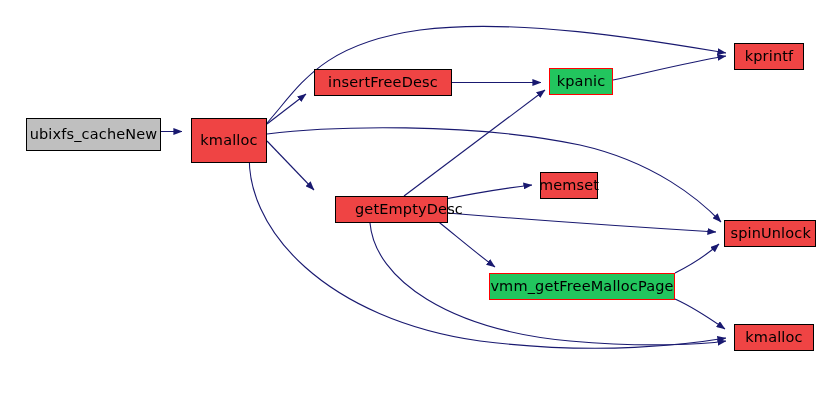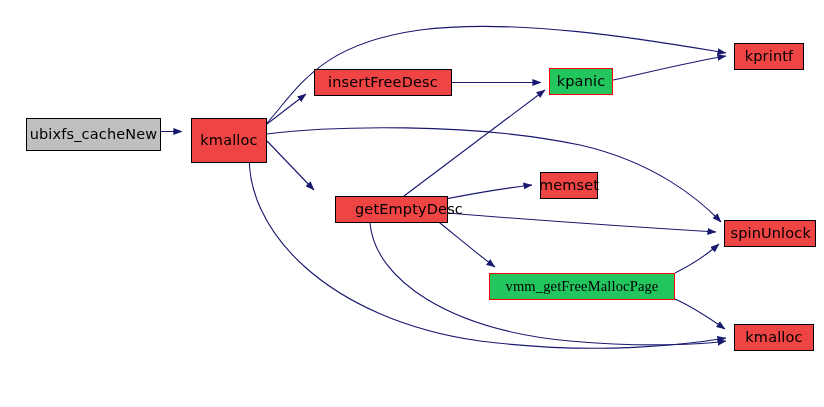--- a/index.html
+++ b/index.html
@@ -100,21 +100,21 @@
       </div>
       <div class="graph-node" style="left: 734px; top: 43px; width: 70px; height: 27px;">
         <span class="node-label">kprintf</span>
       </div>
       <div class="graph-node" style="left: 335px; top: 196px; width: 113px; height: 27px; padding-left: 35px;">
         <span class="node-label">getEmptyDesc</span>
       </div>
       <div class="graph-node" style="left: 540px; top: 172px; width: 58px; height: 27px; text-align: right;">
         <span class="node-label">memset</span>
       </div>
-      <div class="graph-node node-red" style="left: 489px; top: 273px; width: 186px; height: 27px; font-family: Liberation Serif, serif;">
+      <div class="graph-node node-red" style="left: 489px; top: 273px; width: 186px; height: 27px;">
         <span class="node-label">vmm_getFreeMallocPage</span>
       </div>
       <div class="graph-node" style="left: 724px; top: 220px; width: 92px; height: 27px; justify-content: flex-end;">
         <span class="node-label">spinUnlock</span>
       </div>
       <div class="graph-node" style="left: 734px; top: 324px; width: 80px; height: 27px;">
         <span class="node-label">kmalloc</span>
       </div>
     </div>
 

